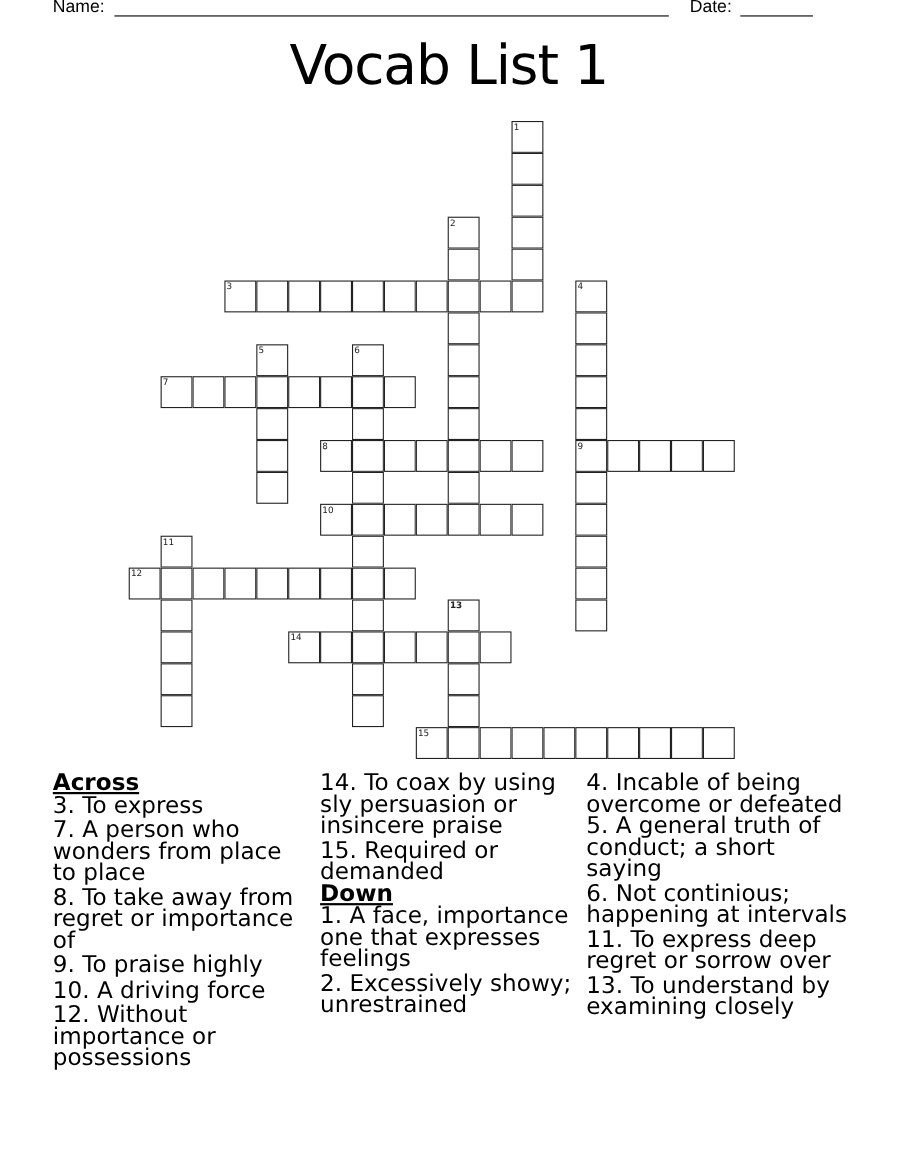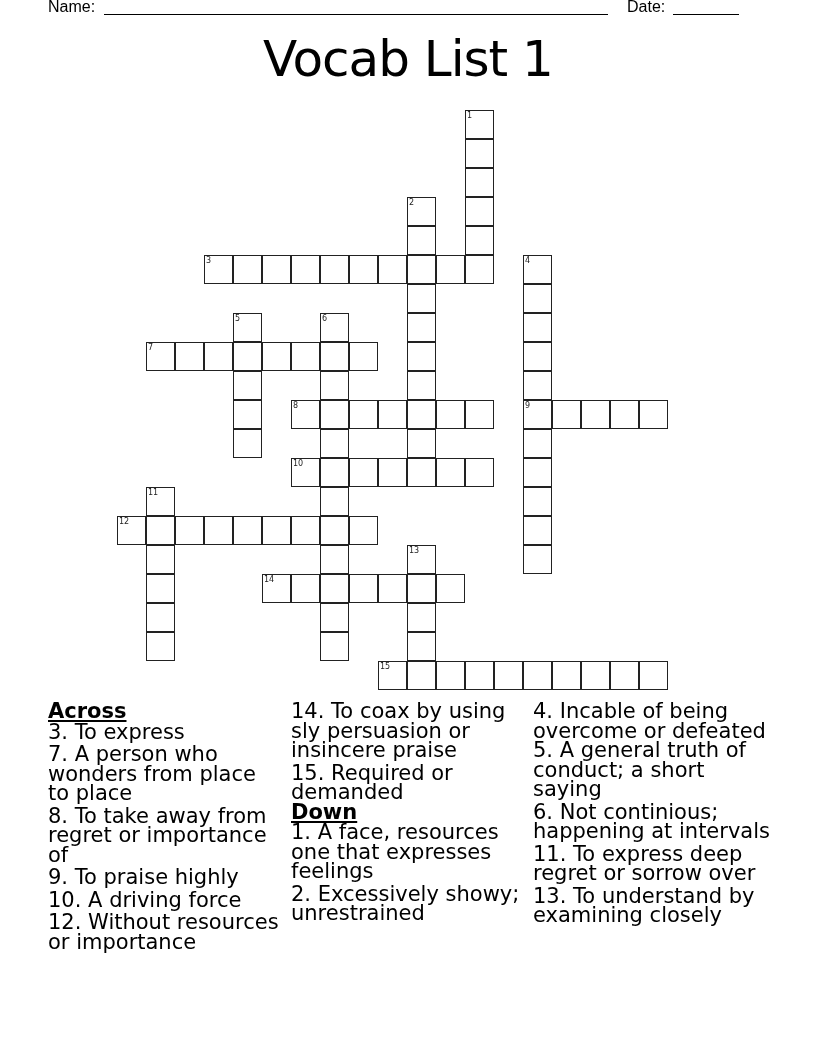--- a/index.html
+++ b/index.html
@@ -133,21 +133,21 @@
     <div class="cell" style="left: 29px; top: 522px;"></div>
     <div class="cell" style="left: 0px; top: 406px;">
       <span class="num">12</span>
     </div>
     <div class="cell" style="left: 58px; top: 406px;"></div>
     <div class="cell" style="left: 87px; top: 406px;"></div>
     <div class="cell" style="left: 116px; top: 406px;"></div>
     <div class="cell" style="left: 145px; top: 406px;"></div>
     <div class="cell" style="left: 174px; top: 406px;"></div>
     <div class="cell" style="left: 232px; top: 406px;"></div>
-    <div class="cell" style="left: 290px; top: 435px;">
+    <div class="cell" style="left: 290px; top: 435px; font-weight: bold;">
       <span class="num">13</span>
     </div>
     <div class="cell" style="left: 290px; top: 464px;"></div>
     <div class="cell" style="left: 290px; top: 493px;"></div>
     <div class="cell" style="left: 290px; top: 522px;"></div>
     <div class="cell" style="left: 290px; top: 551px;"></div>
     <div class="cell" style="left: 145px; top: 464px;">
       <span class="num">14</span>
     </div>
     <div class="cell" style="left: 174px; top: 464px;"></div>
@@ -167,28 +167,28 @@
     <div class="cell" style="left: 522px; top: 551px;"></div>
   </div>
 
 <div class="clues col1">
   <div class="section-head">Across</div>
   <div class="clue"><span class="cnum">3.</span> <span>To express</span></div>
   <div class="clue"><span class="cnum">7.</span> <span>A person who wonders from place to place</span></div>
   <div class="clue"><span class="cnum">8.</span> <span>To take away from regret or importance of</span></div>
   <div class="clue"><span class="cnum">9.</span> <span>To praise highly</span></div>
   <div class="clue"><span class="cnum">10.</span> <span>A driving force</span></div>
-  <div class="clue"><span class="cnum">12.</span> <span>Without resources or importance</span></div>
+  <div class="clue"><span class="cnum">12.</span> <span>Without importance or possessions</span></div>
 </div>
 
 <div class="clues col2">
   <div class="clue"><span class="cnum">14.</span> <span>To coax by using sly persuasion or insincere praise</span></div>
   <div class="clue" style="margin-bottom:0"><span class="cnum">15.</span> <span>Required or demanded</span></div>
   <div class="section-head">Down</div>
-  <div class="clue"><span class="cnum">1.</span> <span>A face, resources one that expresses feelings</span></div>
+  <div class="clue"><span class="cnum">1.</span> <span>A face, importance one that expresses feelings</span></div>
   <div class="clue"><span class="cnum">2.</span> <span>Excessively showy; unrestrained</span></div>
 </div>
 
 <div class="clues col3">
   <div class="clue" style="margin-bottom:0"><span class="cnum">4.</span> <span>Incable of being overcome or defeated</span></div>
   <div class="clue"><span class="cnum">5.</span> <span>A general truth of conduct; a short saying</span></div>
   <div class="clue"><span class="cnum">6.</span> <span>Not continious; happening at intervals</span></div>
   <div class="clue"><span class="cnum">11.</span> <span>To express deep regret or sorrow over</span></div>
   <div class="clue"><span class="cnum">13.</span> <span>To understand by examining closely</span></div>
 </div>

